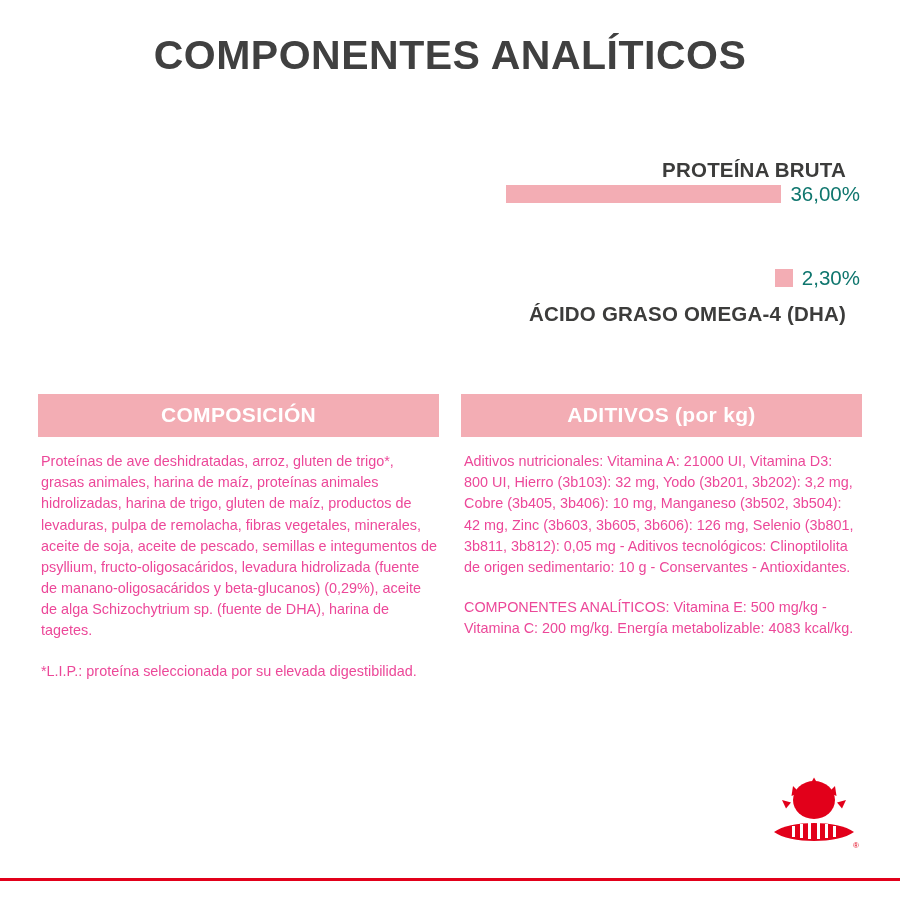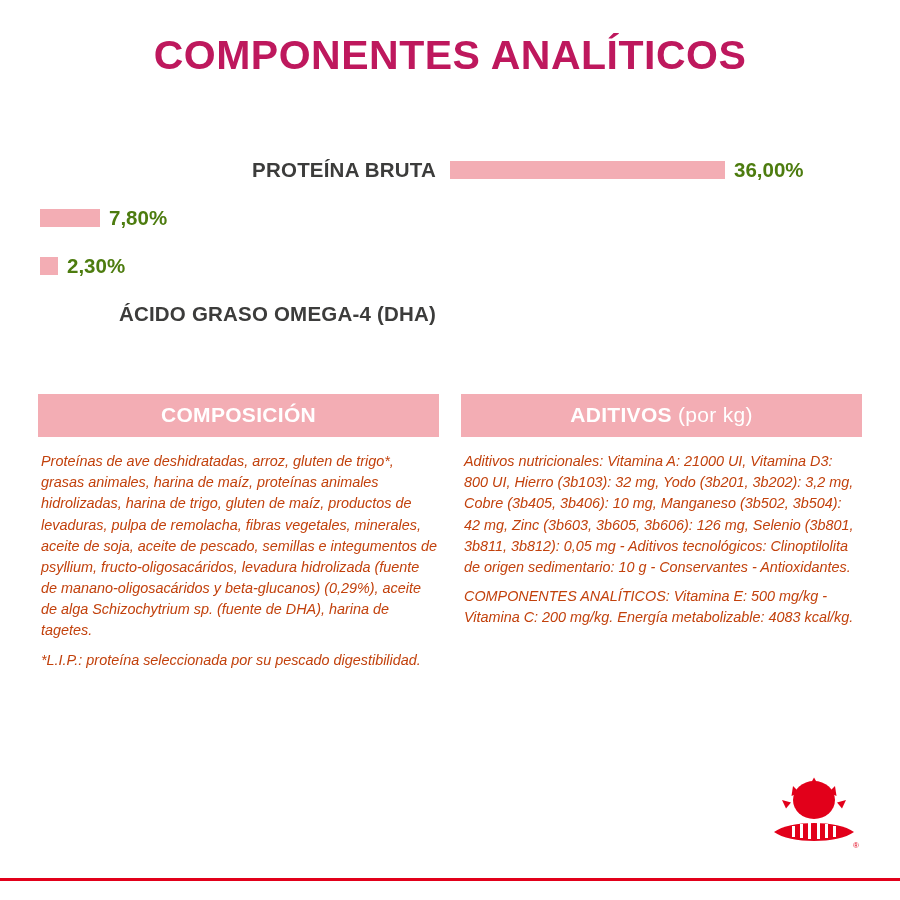--- a/index.html
+++ b/index.html
@@ -18,37 +18,38 @@
   .page {
     position: relative;
     width: 900px;
     height: 900px;
     box-sizing: border-box;
   }
 
   
   .title {
     text-align: center;
-    color: #be185d;
+    color: #404040;
     font-size: 41px;
     font-weight: bold;
     letter-spacing: 0.5px;
     padding-top: 33px;
     line-height: 1.1;
   }
 
   
   .chart {
     margin-top: 80px;
     padding: 0 40px 0 40px;
   }
   .chart-row {
     display: flex;
-    align-items: flex-start;
+    align-items: flex-end;
     height: 48px;
+    flex-direction: column;
   }
   .chart-label {
     width: 410px;
     text-align: right;
     padding-right: 14px;
     font-size: 20.5px;
     font-weight: bold;
     color: #3c3c3b;
     letter-spacing: 0.2px;
     white-space: nowrap;
@@ -59,22 +60,22 @@
     align-items: center;
     flex: 1;
   }
   .chart-bar {
     height: 18px;
     background: #f3adb4;
     display: block;
   }
   .chart-value {
     font-size: 20.5px;
-    font-weight: bold;
-    color: #4d7c0f;
+    font-weight: normal;
+    color: #0f766e;
     padding-left: 9px;
     white-space: nowrap;
   }
 
   
   .columns {
     display: flex;
     gap: 22px;
     padding: 0 38px;
     margin-top: 44px;
@@ -86,34 +87,33 @@
   .col-header {
     background: #f3adb4;
     color: #ffffff;
     text-align: center;
     font-size: 21px;
     font-weight: bold;
     padding: 9px 4px 10px 4px;
     letter-spacing: 0.3px;
   }
   .col-header .normal {
-    font-weight: normal;
+    font-weight: bold;
   }
   .col-body {
     padding: 14px 2px 0 3px;
     font-size: 14.4px;
     line-height: 1.47;
-    color: #c2410c;
-    font-style: italic;
+    color: #ec4899;
   }
   .col-body p {
     margin: 0 0 0 0;
   }
   .col-body p + p {
-    margin-top: 8px;
+    margin-top: 19px;
   }
 
   
   .logo {
     position: absolute;
     right: 38px;
     bottom: 48px;
     width: 96px;
     height: 78px;
   }
@@ -141,24 +141,20 @@
     <div class="chart-row">
       <div class="chart-label">PROTEÍNA BRUTA</div>
       <div class="chart-bar-wrap">
         <span class="chart-bar" style="width:275px"></span>
         <span class="chart-value">36,00%</span>
       </div>
     </div>
 
 
     <div class="chart-row">
-      <div class="chart-bar-wrap">
-        <span class="chart-bar" style="width:60px"></span>
-        <span class="chart-value">7,80%</span>
-      </div>
     </div>
 
     <div class="chart-row">
       <div class="chart-bar-wrap">
         <span class="chart-bar" style="width:18px"></span>
         <span class="chart-value">2,30%</span>
       </div>
     </div>
 
     <div class="chart-row">
@@ -166,21 +162,21 @@
     </div>
 
   </div>
 
   <div class="columns">
 
     <div class="col">
       <div class="col-header">COMPOSICIÓN</div>
       <div class="col-body">
         <p>Proteínas de ave deshidratadas, arroz, gluten de trigo*, grasas animales, harina de maíz, proteínas animales hidrolizadas, harina de trigo, gluten de maíz, productos de levaduras, pulpa de remolacha, fibras vegetales, minerales, aceite de soja, aceite de pescado, semillas e integumentos de psyllium, fructo-oligosacáridos, levadura hidrolizada (fuente de manano-oligosacáridos y beta-glucanos) (0,29%), aceite de alga Schizochytrium sp. (fuente de DHA), harina de tagetes.</p>
-        <p>*L.I.P.: proteína seleccionada por su pescado digestibilidad.</p>
+        <p>*L.I.P.: proteína seleccionada por su elevada digestibilidad.</p>
       </div>
     </div>
 
     <div class="col">
       <div class="col-header"><span>ADITIVOS</span><span class="normal"> (por kg)</span></div>
       <div class="col-body">
         <p>Aditivos nutricionales: Vitamina A: 21000 UI, Vitamina D3: 800 UI, Hierro (3b103): 32 mg, Yodo (3b201, 3b202): 3,2 mg, Cobre (3b405, 3b406): 10 mg, Manganeso (3b502, 3b504): 42 mg, Zinc (3b603, 3b605, 3b606): 126 mg, Selenio (3b801, 3b811, 3b812): 0,05 mg - Aditivos tecnológicos: Clinoptilolita de origen sedimentario: 10 g - Conservantes - Antioxidantes.</p>
         <p>COMPONENTES ANALÍTICOS: Vitamina E: 500 mg/kg - Vitamina C: 200 mg/kg. Energía metabolizable: 4083 kcal/kg.</p>
       </div>
     </div>

